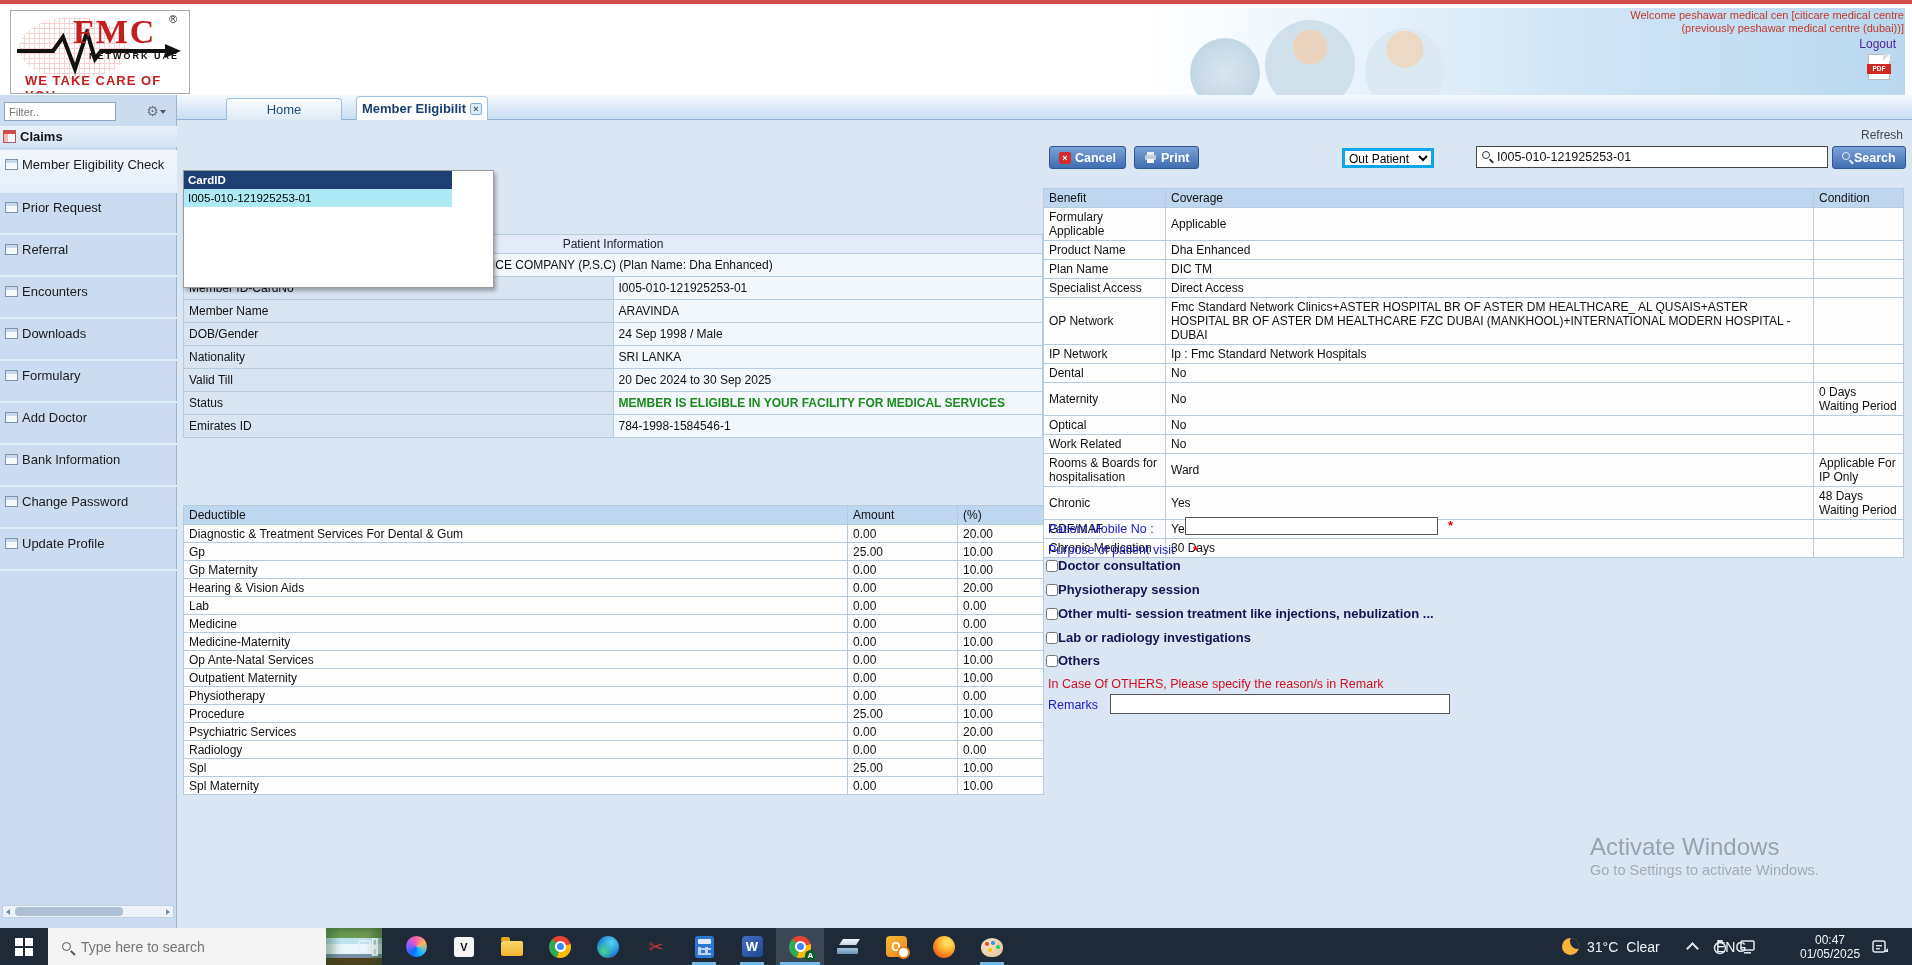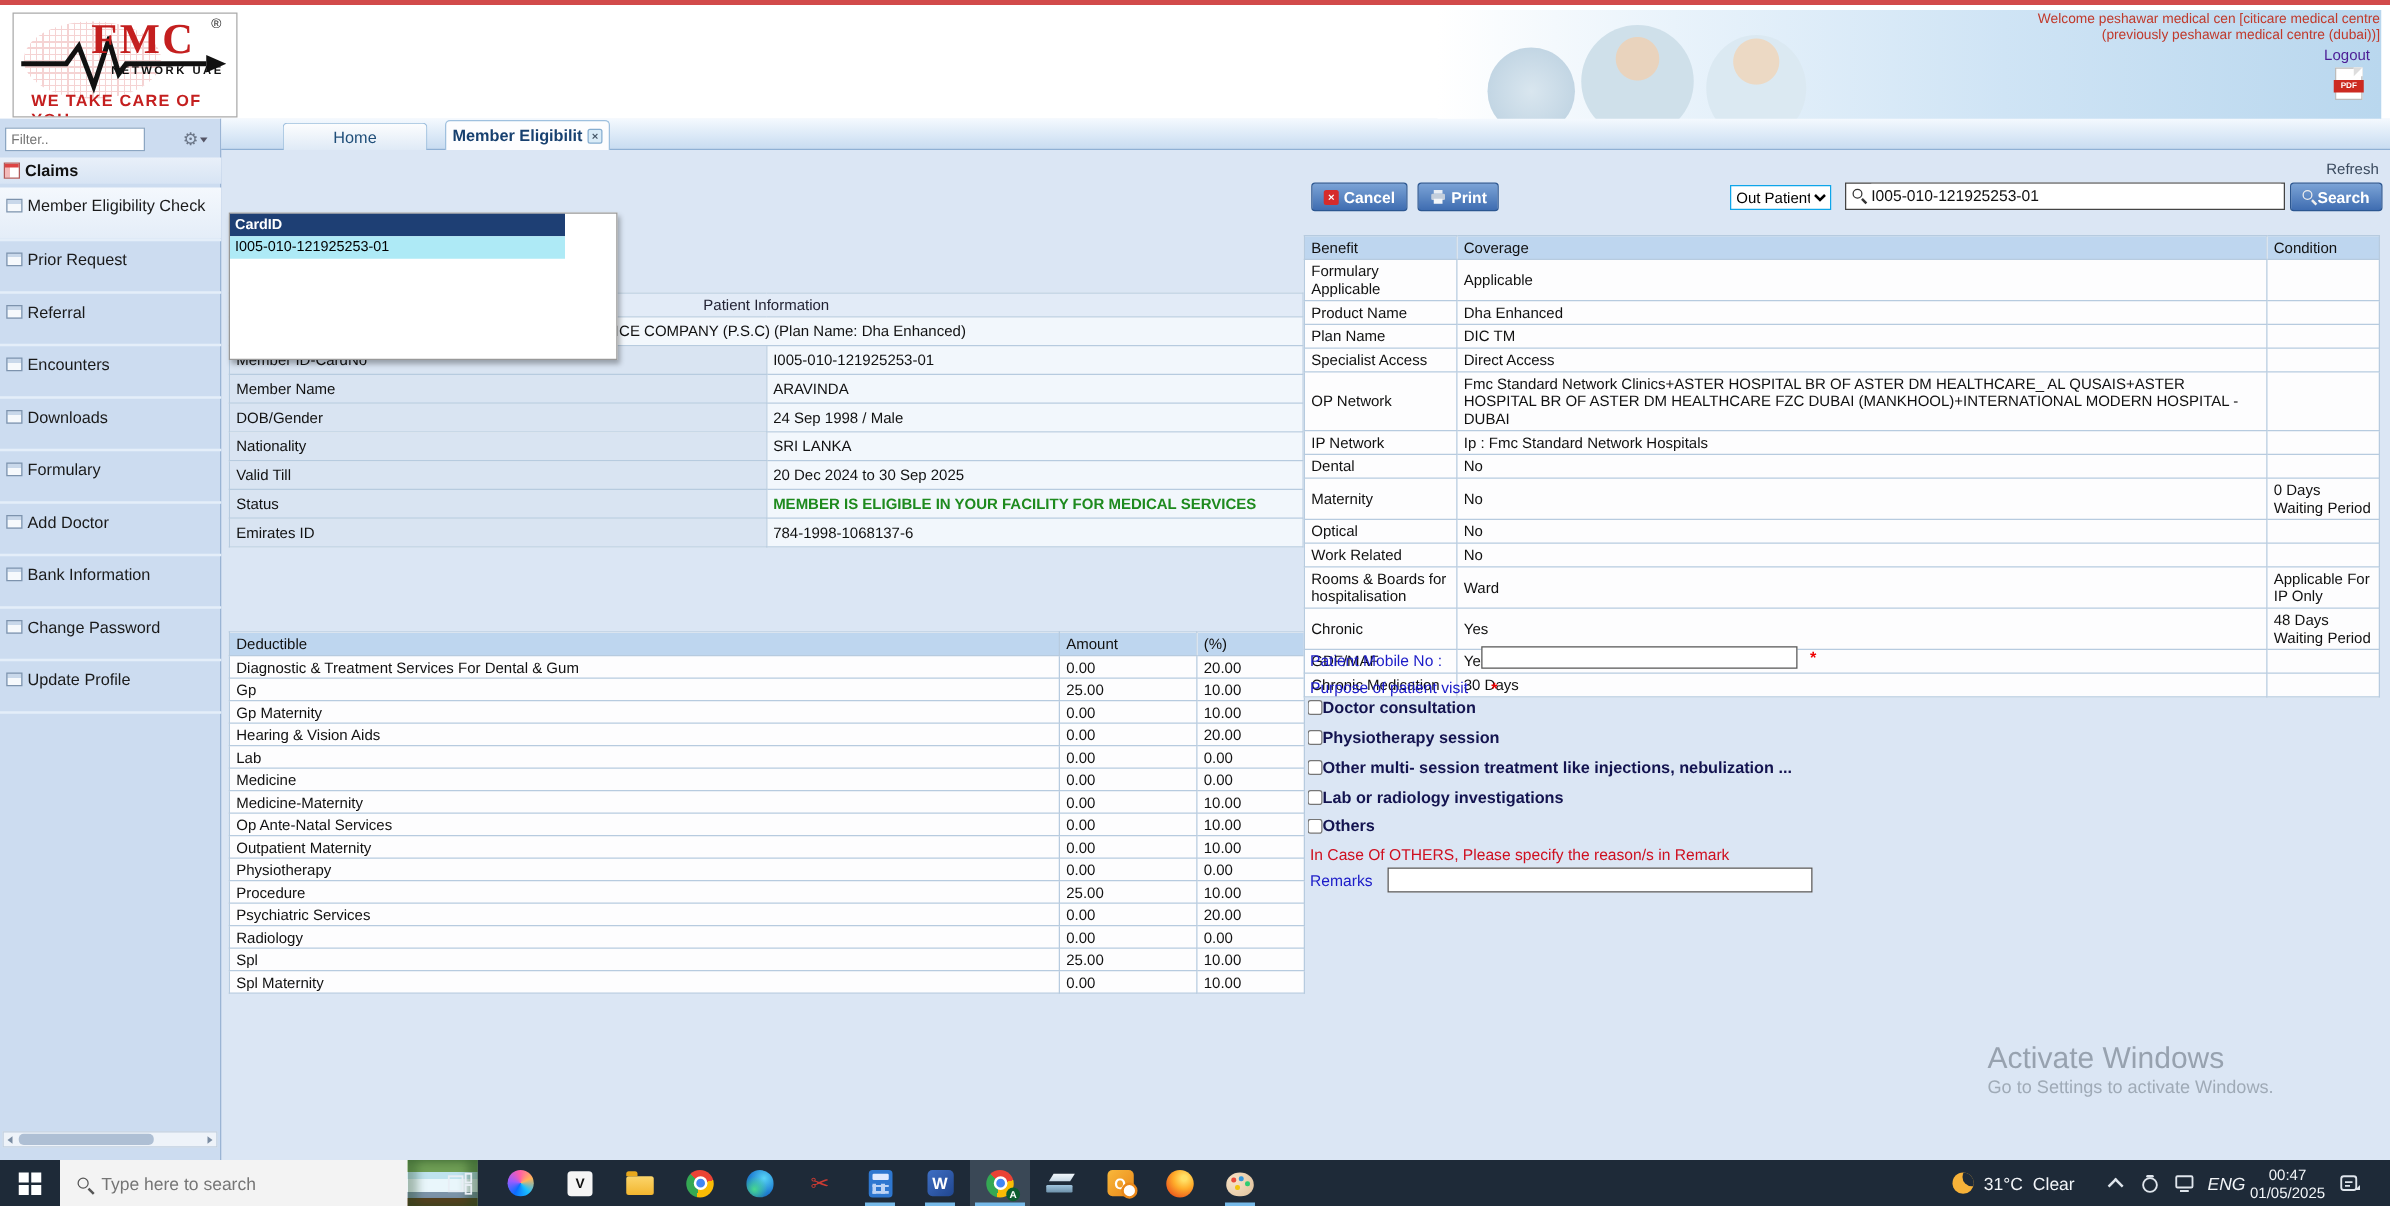--- a/index.html
+++ b/index.html
@@ -70,21 +70,21 @@
   .bt td { white-space:normal; line-height:14px; padding:2px 5px; }
 
   
   .card-dd { position:absolute; left:183px; top:170px; width:311px; height:118px; background:#fff; border:1px solid #999; box-shadow:2px 3px 4px rgba(0,0,0,.3); z-index:5; }
   .card-dd .hd { position:absolute; left:0; top:0; width:268px; height:18px; background:#1e3f74; color:#fff; font-weight:bold; font-size:11.5px; line-height:18px; padding-left:4px; }
   .card-dd .it { position:absolute; left:0; top:18px; width:268px; height:18px; background:#aeeaf6; font-size:11.5px; line-height:18px; padding-left:4px; cursor:pointer; }
 
   
   .btn { position:absolute; height:23px; border:1px solid #2c5791; border-radius:3px; background:linear-gradient(#7ba3d6,#3f6db1); color:#fff; font-weight:bold; font-size:12.5px; display:flex; align-items:center; gap:4px; padding:0 9px; cursor:pointer; }
   .x-ico { width:12px; height:12px; background:#d62b2b; border-radius:2px; color:#fff; font-size:9px; line-height:12px; text-align:center; font-weight:bold; }
-  .visit-select { position:absolute; left:1384px; top:148px; width:81px; height:20px; font-size:12px; border:1px solid #0ea5e9; background:#fff; }
+  .visit-select { position:absolute; left:1342px; top:148px; width:92px; height:20px; font-size:12px; border:3px solid #0ea5e9; background:#fff; }
   .search-wrap { position:absolute; left:1476px; top:146px; width:352px; height:22px; background:#fff; border:1.5px solid #444; }
   .search-wrap input { position:absolute; left:20px; top:0; width:328px; height:19px; border:none; outline:none; font-size:12.5px; color:#111; }
   .mag { position:absolute; width:8px; height:8px; border:1.5px solid #333; border-radius:50%; }
   .mag::after { content:""; position:absolute; width:5px; height:1.5px; background:#333; transform:rotate(45deg); left:6px; top:8px; }
   .mag.white { border-color:#eee; } .mag.white::after { background:#eee; }
 
   
   .flabel { position:absolute; font-size:12.5px; color:#1b1bc8; }
   .req { position:absolute; color:#e00; font-weight:bold; font-size:13px; }
   .finput { position:absolute; border:1px solid #555; background:#fff; font-size:12px; padding:0 3px; }
@@ -240,21 +240,21 @@
     <tr>
           <td class="lbl">Valid Till</td>
           <td class="val">20 Dec 2024 to 30 Sep 2025</td>
         </tr>
     <tr>
           <td class="lbl">Status</td>
           <td class="val green">MEMBER IS ELIGIBLE IN YOUR FACILITY FOR MEDICAL SERVICES</td>
         </tr>
     <tr>
           <td class="lbl">Emirates ID</td>
-          <td class="val">784-1998-1068137-6</td>
+          <td class="val">784-1998-1584546-1</td>
         </tr>
   </tbody>
     </table>
 
   <table class="dt">
     <colgroup>
         <col style="width:664px">
         <col style="width:110px">
         <col style="width:86px">
       </colgroup>
@@ -570,21 +570,21 @@
           <circle cx="8" cy="9" r="5.5" fill="none" stroke="#dfe5ec" stroke-width="1.5"></circle>
           <rect x="5" y="1" width="6" height="2" rx="1" fill="#dfe5ec"></rect>
         </svg>
     </div>
     <div class="tray" style="left:1740px;">
       <svg width="17" height="14">
           <rect x="1" y="1" width="13" height="9" rx="1" fill="none" stroke="#dfe5ec" stroke-width="1.5"></rect>
           <rect x="4" y="12" width="7" height="1.6" fill="#dfe5ec"></rect>
         </svg>
     </div>
-    <div class="tray" style="left:1766px;font-style:italic;">
+    <div class="tray" style="left:1716px;">
         <span class="tray-txt">ENG</span>
       </div>
     <div class="tray" style="left:1800px;">
       <div class="clock"><span>00:47</span><br><span>01/05/2025</span></div>
     </div>
     <div class="tray" style="left:1872px;">
       <svg width="17" height="16">
         <rect x="1" y="2" width="12" height="11" rx="2" fill="none" stroke="#dfe5ec" stroke-width="1.5"></rect>
         <rect x="4" y="6" width="6" height="1.4" fill="#dfe5ec"></rect>
           <rect x="4" y="9" width="4" height="1.4" fill="#dfe5ec"></rect>

